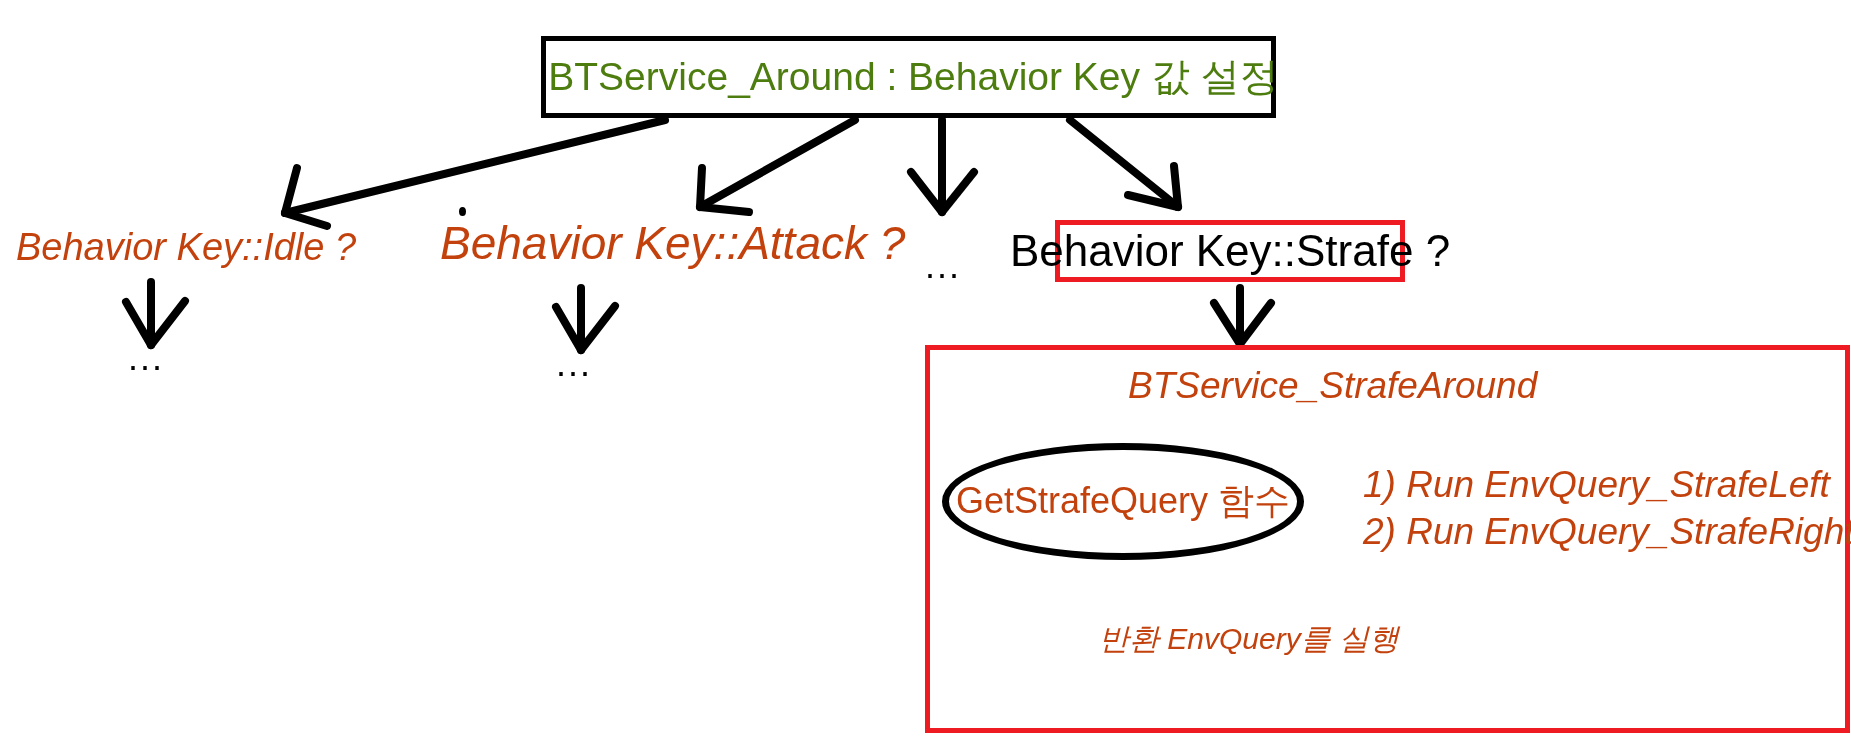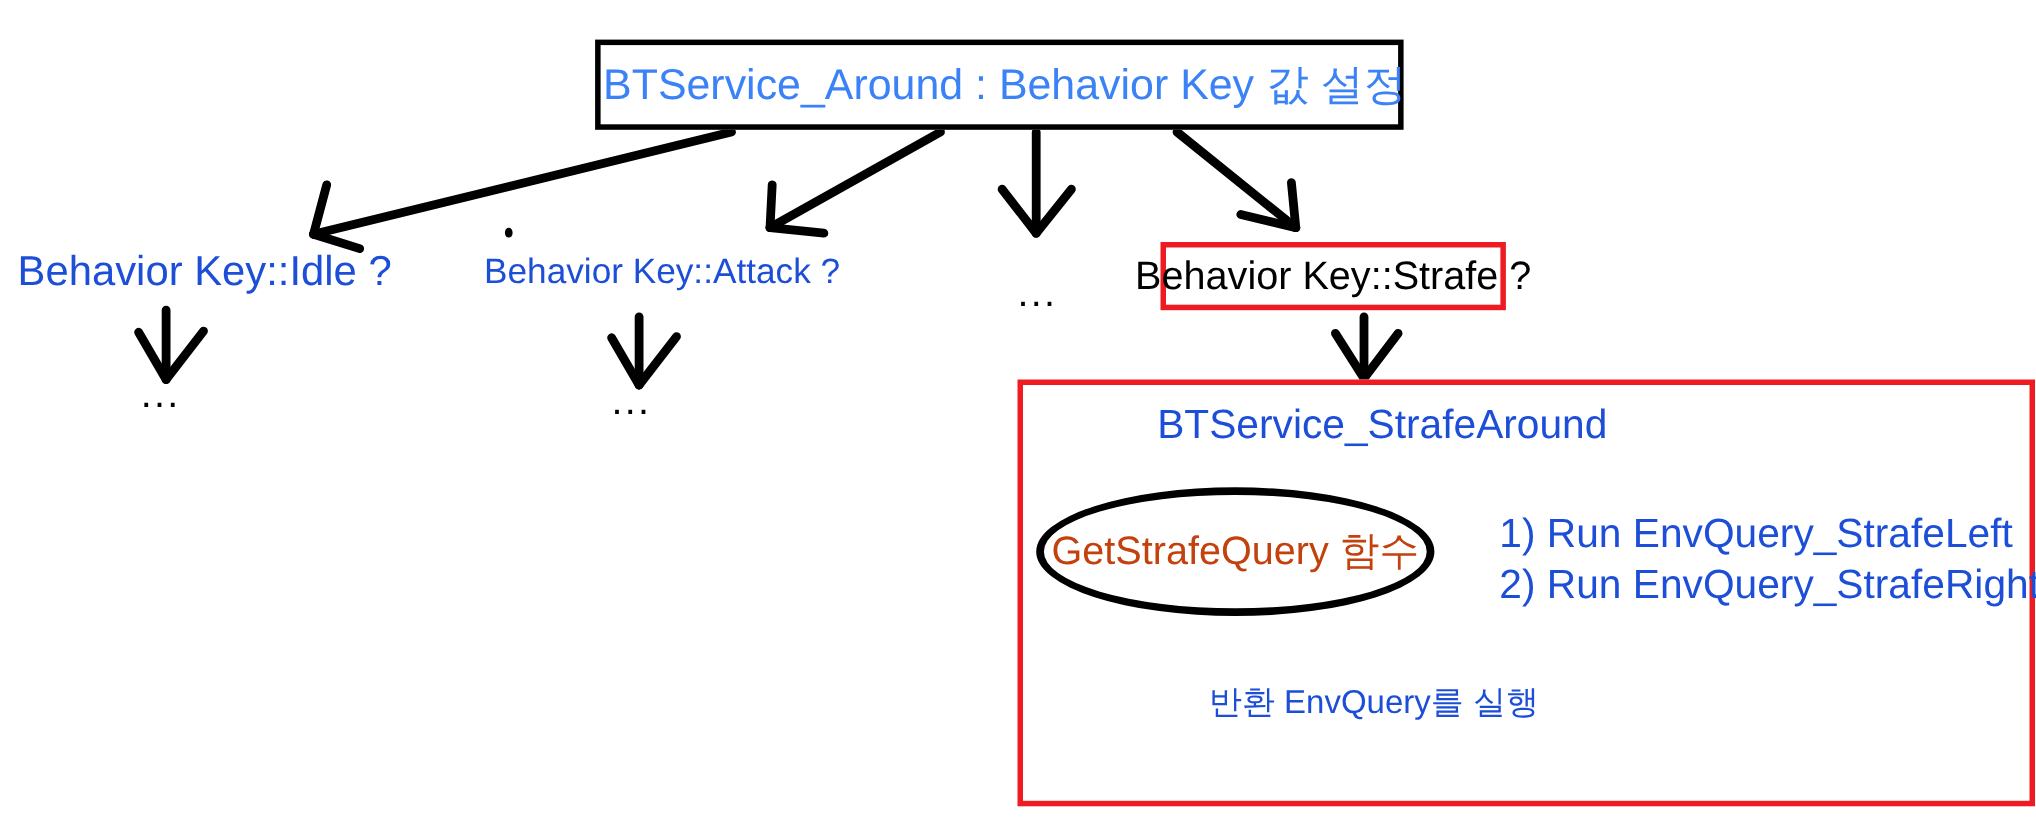--- a/index.html
+++ b/index.html
@@ -16,23 +16,24 @@
     overflow: hidden;
   }
   #vector-layer {
     position: absolute;
     left: 0; top: 0;
     width: 1851px;
     height: 747px;
   }
   .node-text {
     position: absolute;
-    color: #1d4ed8;
+    color: #c2410c;
     white-space: nowrap;
     line-height: 1;
+    font-style: italic;
   }
 
   
   #root-box {
     position: absolute;
     left: 541px;
     top: 36px;
     width: 735px;
     height: 82px;
     border: 5px solid #000000;
@@ -42,40 +43,40 @@
   #root-box-label {
     position: absolute;
     left: 0;
     top: 0;
     width: 735px;
     height: 72px;
     display: flex;
     align-items: center;
     justify-content: center;
     font-size: 39px;
-    color: #3b82f6;
+    color: #4d7c0f;
     white-space: nowrap;
   }
 
   
   #node-idle-label   { left: 16px;  top: 228px; font-size: 38px; }
-  #node-attack-label { left: 440px; top: 230px; font-size: 32px; }
+  #node-attack-label { left: 440px; top: 220px; font-size: 46px; }
   #node-strafe-label {
     position: absolute;
     left: 1055px;
     top: 220px;
-    width: 314px;
+    width: 350px;
     height: 62px;
     border: 5px solid #ee1c22;
     background: #ffffff;
     box-sizing: border-box;
     display: flex;
     align-items: center;
     justify-content: center;
-    font-size: 36px;
+    font-size: 44px;
     color: #000000;
     white-space: nowrap;
   }
 
   
   .ellipsis {
     position: absolute;
     color: #000000;
     font-size: 36px;
     line-height: 1;
@@ -102,21 +103,21 @@
     left: 925px;
     top: 345px;
     width: 925px;
     height: 388px;
     border: 5px solid #ee1c22;
     background: #ffffff;
     box-sizing: border-box;
   }
   #detail-title {
     position: absolute;
-    left: 1052px;
+    left: 1128px;
     top: 367px;
     font-size: 37px;
   }
   #ellipse-shape {
     position: absolute;
     left: 942px;
     top: 443px;
     width: 362px;
     height: 117px;
     border: 7px solid #000000;

